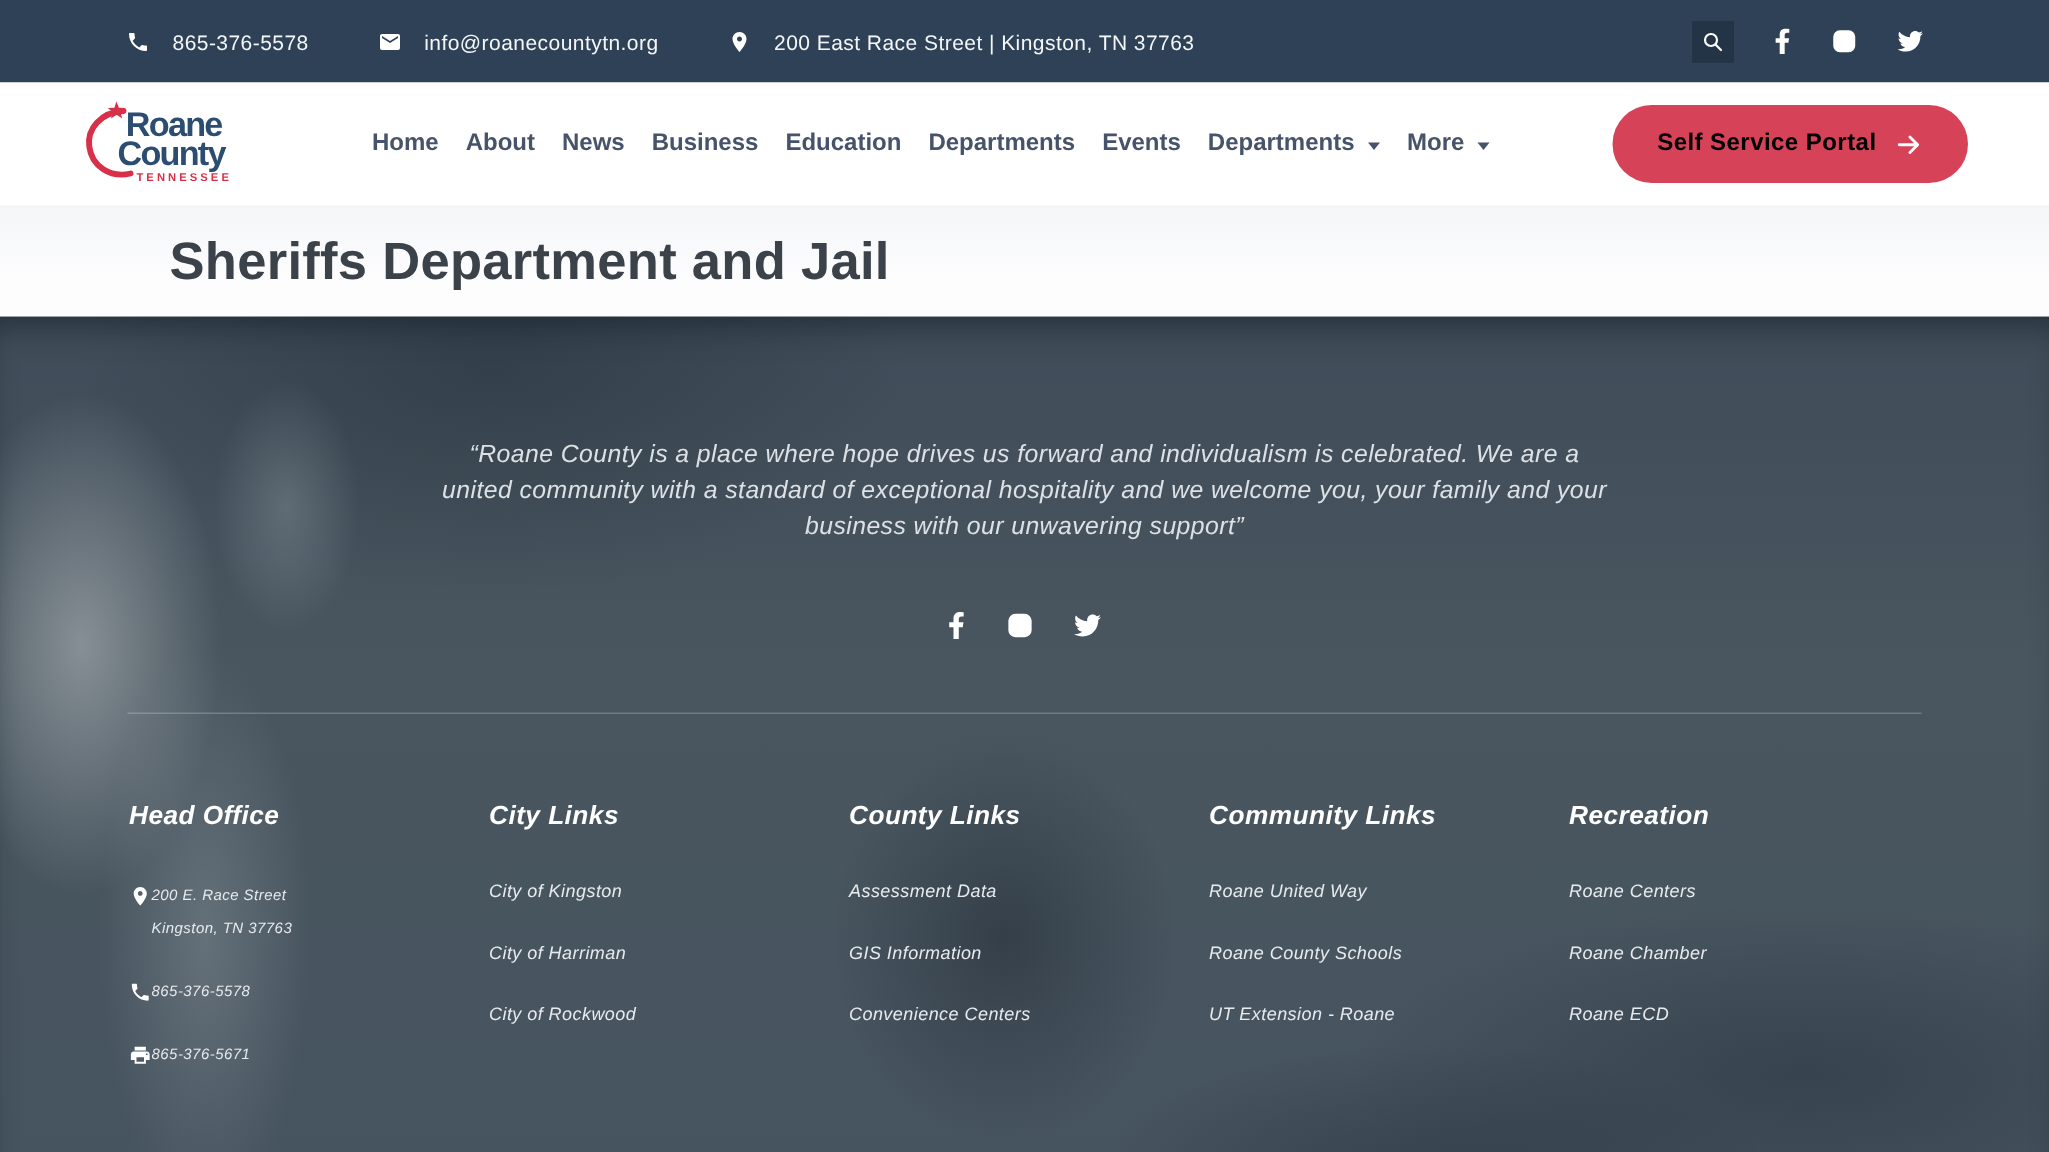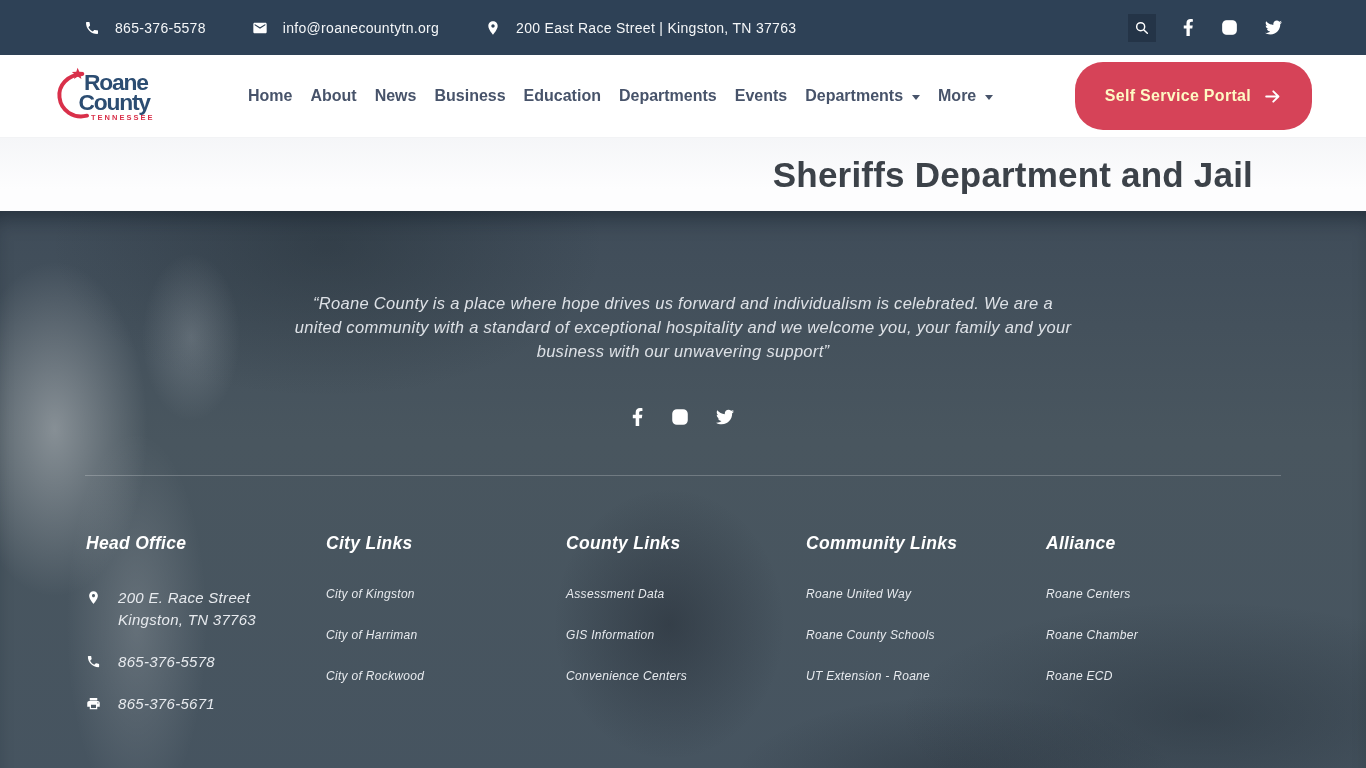--- a/index.html
+++ b/index.html
@@ -16,25 +16,25 @@
   .search-btn svg { width:16px; height:16px; stroke:#fff; fill:none; stroke-width:2.2; stroke-linecap:round; }
   .social-top { cursor:pointer; display:flex; align-items:center; }
   .social-top svg { height:17px; fill:#fff; }
 
   
   .navbar { height:83px; background:#ffffff; display:flex; align-items:center; padding:0 54px; border-bottom:1px solid #f2f3f5; }
   .logo { width:118px; height:60px; cursor:pointer; flex:0 0 auto; }
   .nav-links { display:flex; align-items:center; gap:18px; margin-left:76px;font-weight:bold; }
   .nav-item { color:#47536a; font-size:16px; cursor:pointer; display:flex; align-items:center; gap:9px; white-space:nowrap; }
   .caret { width:0; height:0; border-left:4.5px solid transparent; border-right:4.5px solid transparent; border-top:5.5px solid #47536a; margin-top:2px; }
-  .portal-btn { margin-left:auto; background:#d64358; color:#fef9c3; border:none; border-radius:28px; height:68px; padding:0 30px; font-size:16px; font-weight:700; letter-spacing:.3px; display:flex; align-items:center; gap:12px; cursor:pointer; font-family:"Liberation Sans",sans-serif; }
+  .portal-btn { margin-left:auto; background:#d64358; color:#000000; border:none; border-radius:28px; height:52px; padding:0 30px; font-size:16px; font-weight:700; letter-spacing:.3px; display:flex; align-items:center; gap:12px; cursor:pointer; font-family:"Liberation Sans",sans-serif; }
   .portal-btn svg { width:19px; height:19px; stroke:#fff; fill:none; stroke-width:2.4; stroke-linecap:round; stroke-linejoin:round; }
 
   
-  .title-section { height:73px; background:linear-gradient(180deg,#f5f6f8 0%,#fdfdfe 70%); display:flex; align-items:center; padding:0 113px;justify-content:flex-end; }
+  .title-section { height:73px; background:linear-gradient(180deg,#f5f6f8 0%,#fdfdfe 70%); display:flex; align-items:center; padding:0 113px; }
   .page-title { font-size:35px; font-weight:600; color:#3c4249; letter-spacing:.2px; }
 
   
   .hero {
     height:574px; position:relative; color:#fff;
     background:
       radial-gradient(ellipse 150px 270px at 4% 38%, rgba(255,255,255,.34), rgba(255,255,255,0) 62%),
       radial-gradient(ellipse 110px 300px at 10% 72%, rgba(255,255,255,.16), transparent 64%),
       radial-gradient(ellipse 70px 120px at 14% 22%, rgba(235,240,244,.18), transparent 70%),
       radial-gradient(ellipse 420px 230px at 24% 6%, rgba(24,34,40,.33), transparent 66%),
@@ -51,21 +51,21 @@
   .hero-social { display:flex; justify-content:center; align-items:center; gap:27px; margin-top:45px; }
   .hero-social .s-link { cursor:pointer; display:flex; }
   .hero-social svg { height:18px; fill:#fff; }
   .divider { width:1196px; margin:49px auto 0; border-top:1px solid rgba(255,255,255,.22); }
 
   
   .footer { display:flex; padding:57px 86px 0; }
   .fcol { width:240px; flex:0 0 auto; }
   .fcol-title { font-size:17.5px; font-weight:700; color:#ffffff; letter-spacing:.3px; margin-bottom:33px; }
   .flink { display:block; font-size:12px; color:#e7eaee; letter-spacing:.3px; margin-bottom:27px; cursor:pointer; text-decoration:none; }
-  .ho-row { display:flex; gap:17px; font-size:15px; color:#e7eaee; letter-spacing:.3px; line-height:22px; margin-bottom:20px; cursor:pointer; }
+  .ho-row { display:flex; font-size:10px; color:#e7eaee; letter-spacing:.3px; line-height:22px; margin-bottom:20px; cursor:pointer; }
   .ho-row svg { width:15px; height:15px; fill:#fff; flex:0 0 auto; margin-top:3px; }
 </style>
 </head>
 <body>
 
 <div class="page">
 
   <div class="topbar">
     <div class="contact-item">
       <svg viewBox="0 0 24 24">
@@ -236,21 +236,21 @@
 
       <div class="fcol">
         <div class="fcol-title">Community Links</div>
         <a class="flink">Roane United Way</a>
         <a class="flink">Roane County Schools</a>
         <a class="flink">UT Extension - Roane</a>
 
       </div>
 
       <div class="fcol">
-        <div class="fcol-title">Alliance</div>
+        <div class="fcol-title">Recreation</div>
         <a class="flink">Roane Centers</a>
         <a class="flink">Roane Chamber</a>
         <a class="flink">Roane ECD</a>
 
       </div>
 
     </div>
   </div>
 
 </div>

